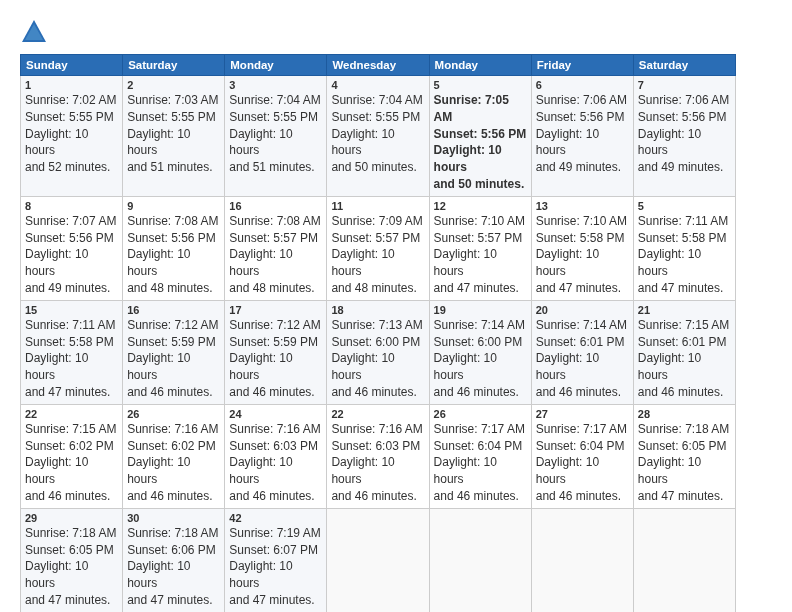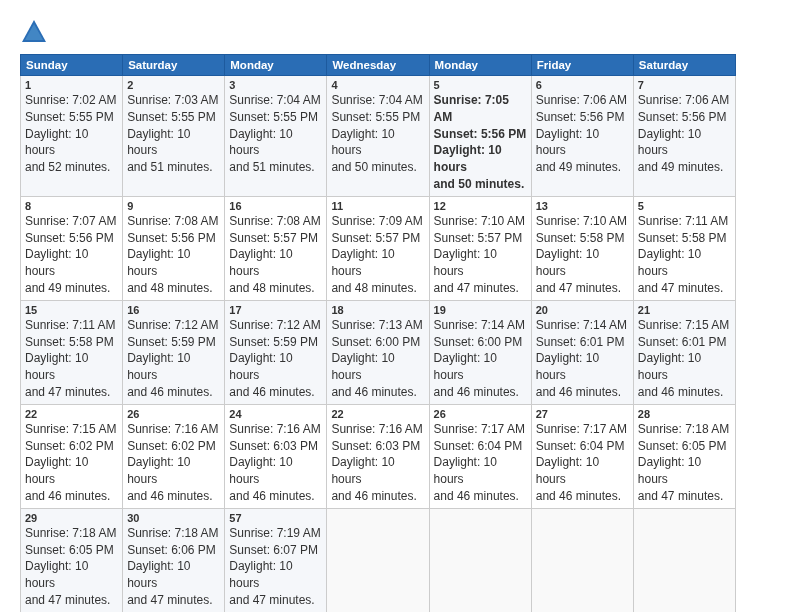--- a/index.html
+++ b/index.html
@@ -351,21 +351,21 @@
 and 47 minutes.</div>
           </td>
           <td>
             <span class="day-num">30</span>
             <div class="day-info" style="white-space: pre-line;">Sunrise: 7:18 AM
 Sunset: 6:06 PM
 Daylight: 10 hours
 and 47 minutes.</div>
           </td>
           <td>
-            <span class="day-num">57</span>
+            <span class="day-num">42</span>
             <div class="day-info" style="white-space: pre-line;">Sunrise: 7:19 AM
 Sunset: 6:07 PM
 Daylight: 10 hours
 and 47 minutes.</div>
           </td>
           <td class="empty"></td>
           <td class="empty"></td>
           <td class="empty"></td>
           <td class="empty"></td>
         </tr>

